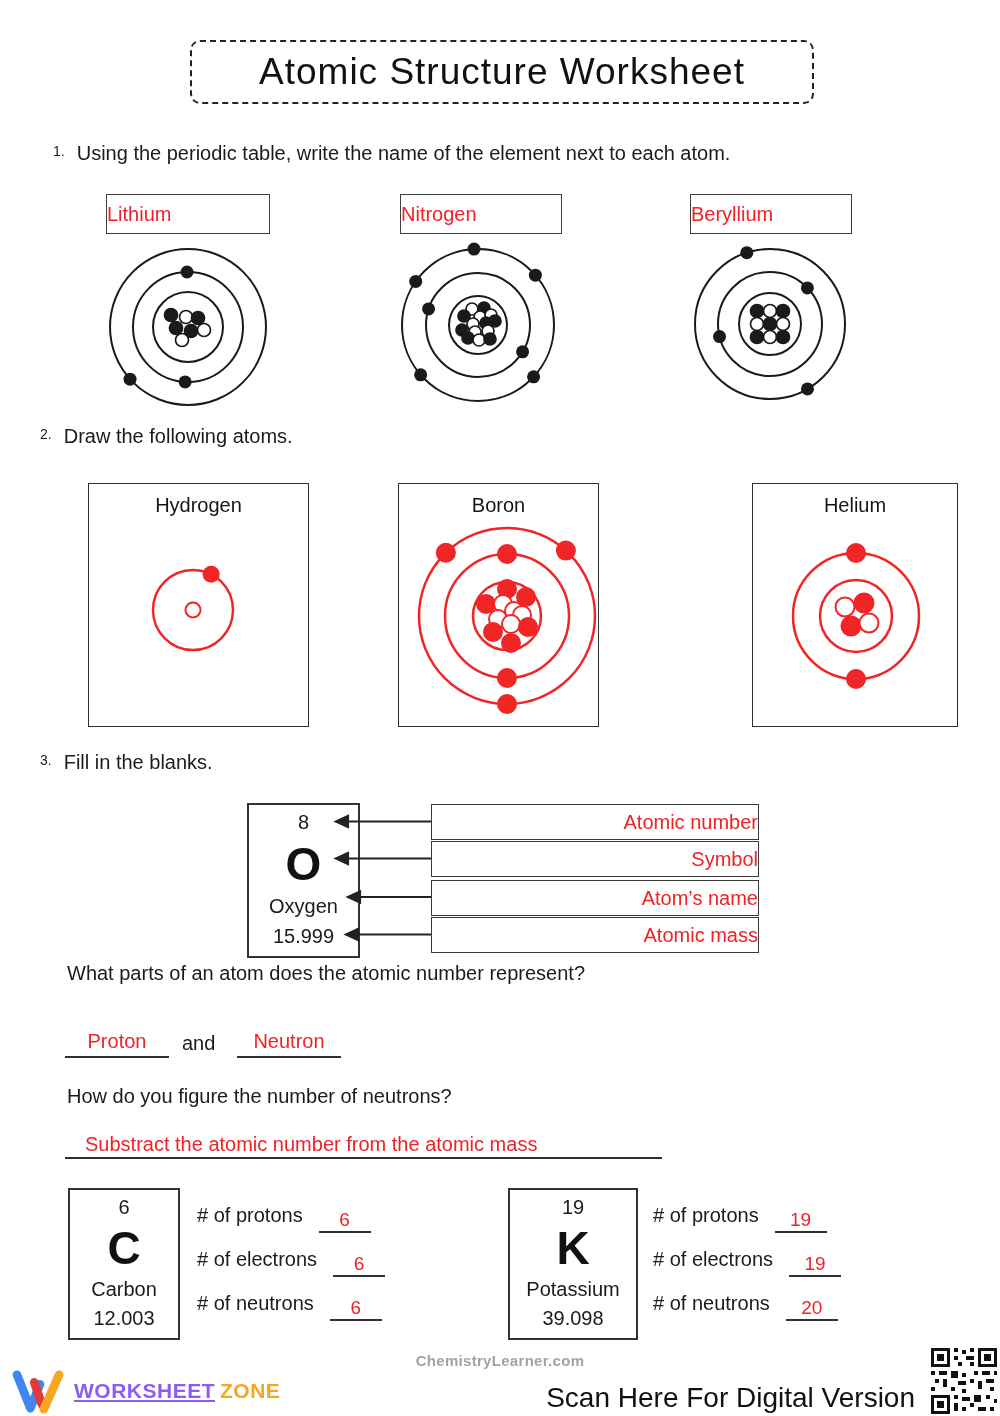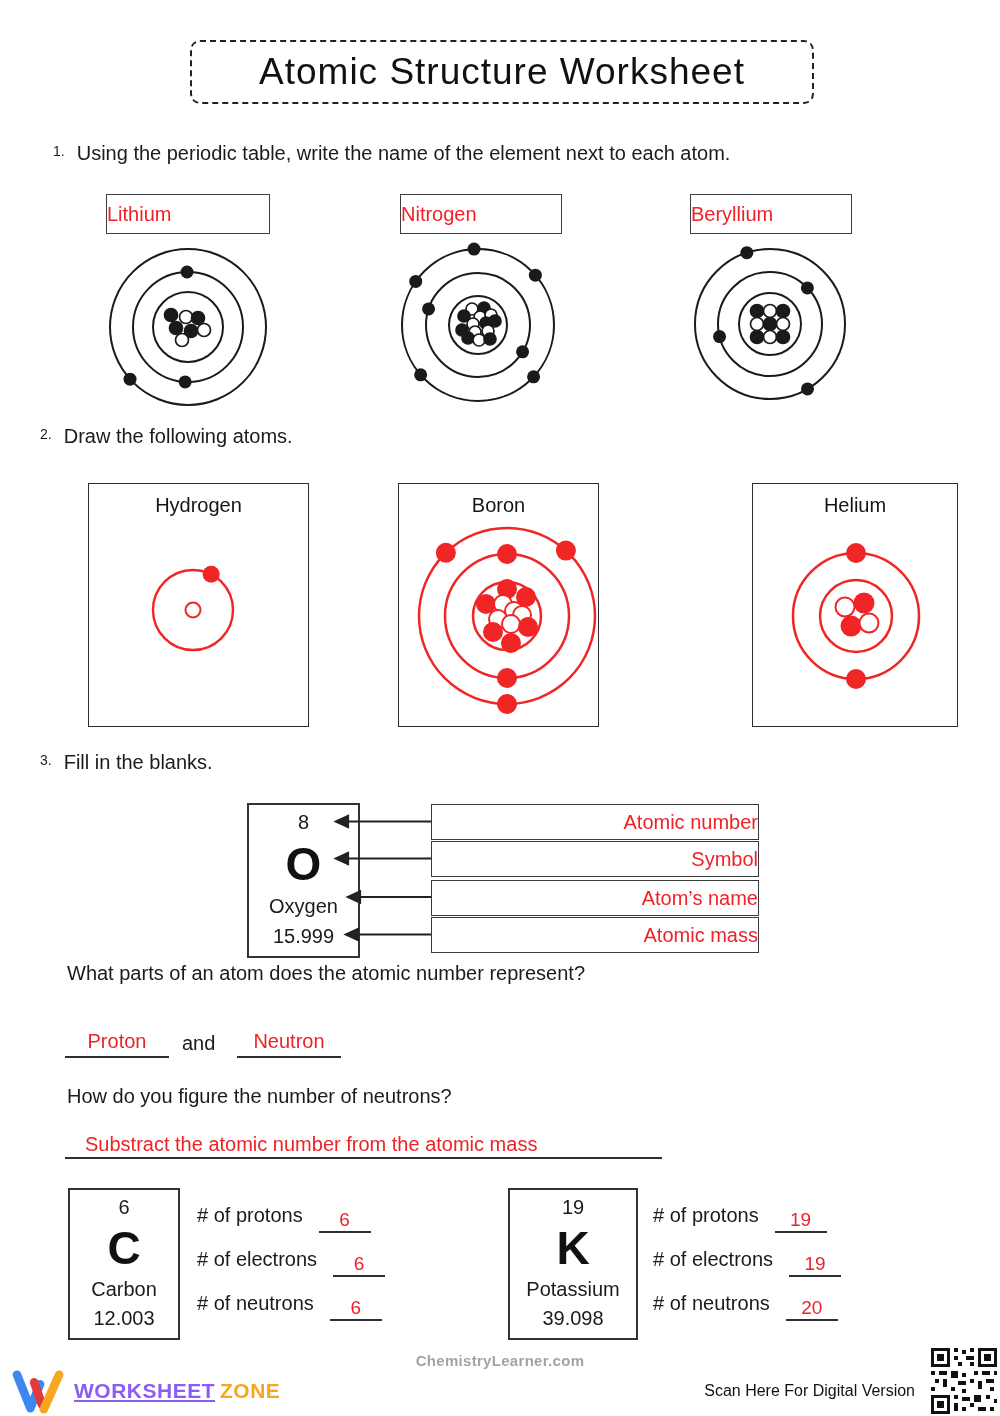--- a/index.html
+++ b/index.html
@@ -69,21 +69,21 @@
     display:inline-block;width:52px;margin-left:16px;border-bottom:2px solid #2f2f2f;
     text-align:center;color:var(--red);transform:translateY(4px);font-size:19px;
   }
   
   .site{
     position:absolute;left:0;top:1352px;width:1000px;text-align:center;
     font-size:15px;font-weight:600;color:#a3a3a3;letter-spacing:.3px;
   }
   .scan{
     position:absolute;left:500px;width:415px;top:1382px;text-align:right;
-    font-size:16px;color:#111;
+    font-size:28px;color:#111;
   }
   .logo{position:absolute;left:12px;top:1367px;height:48px;display:flex;align-items:center;}
   .logo .word{font-weight:700;font-size:21px;letter-spacing:.5px;margin-left:8px;}
   .logo .w1{color:#8b5cf6;text-decoration:underline;}
   .logo .w2{color:#f7a71e;margin-left:5px;}
   .qr{position:absolute;left:929px;top:1346px;line-height:0;}
 </style>
 </head>
 <body>
 

